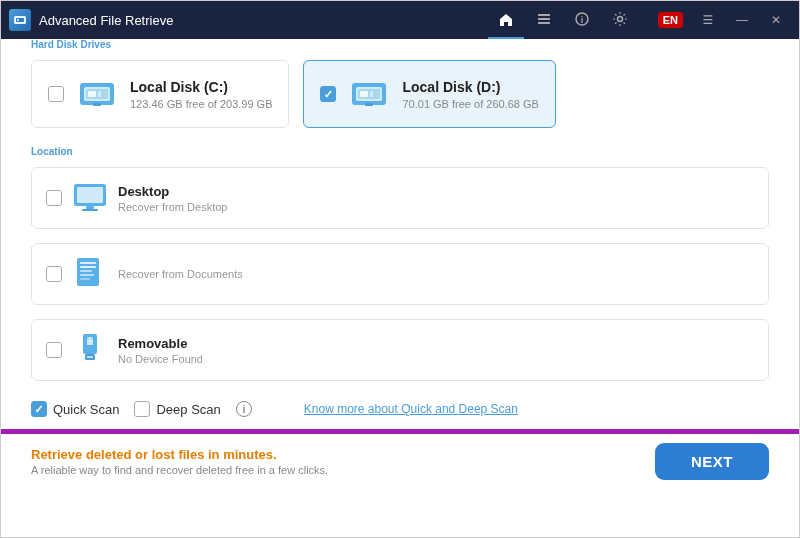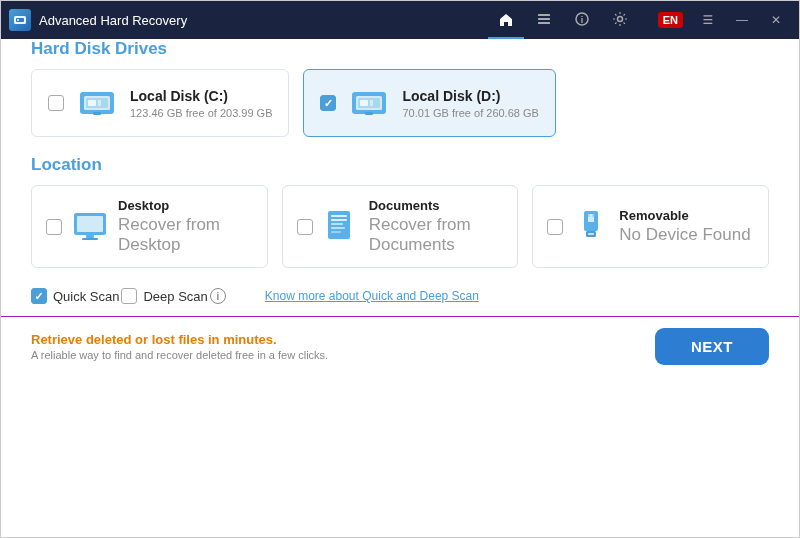--- a/index.html
+++ b/index.html
@@ -95,21 +95,21 @@
       color: #1a1a2e;
       margin-bottom: 6px;
     }
     .header-subtitle {
       font-size: 13px;
       color: #555;
     }
 
     
     .section-label {
-      font-size: 17px;
+      font-size: 10px;
       font-weight: 600;
       color: #4a9eda;
       margin-bottom: 10px;
     }
 
     
     .hdd-section { margin-bottom: 18px; }
     .hdd-cards {
       display: flex;
       gap: 14px;
@@ -164,20 +164,21 @@
     .drive-space {
       font-size: 11px;
       color: #888;
     }
 
     
     .location-section { margin-bottom: 16px; }
     .location-cards {
       display: flex;
       gap: 14px;
+      flex-direction: column;
     }
     .location-card {
       display: flex;
       align-items: center;
       border: 1px solid #dde3ea;
       border-radius: 6px;
       padding: 12px 14px;
       flex: 1;
       background: #fff;
       cursor: pointer;
@@ -197,29 +198,29 @@
       flex-shrink: 0;
     }
     .location-info {}
     .location-name {
       font-size: 13px;
       font-weight: 600;
       color: #222;
       margin-bottom: 2px;
     }
     .location-desc {
-      font-size: 17px;
+      font-size: 11px;
       color: #999;
     }
 
     
     .scan-options {
       display: flex;
       align-items: center;
-      gap: 2px;
+      gap: 15px;
       margin-bottom: 8px;
       padding: 4px 0;
     }
     .scan-option {
       display: flex;
       align-items: center;
       gap: 6px;
       cursor: pointer;
     }
     .scan-checkbox {
@@ -258,21 +259,21 @@
       font-size: 12px;
       color: #4a9eda;
       text-decoration: underline;
       cursor: pointer;
       padding-left: 37px;
     }
 
     
     .footer {
       background: #fff;
-      border-top: 1px solid #a21caf;
+      border-top: 5px solid #a21caf;
       height: 60px;
       display: flex;
       align-items: center;
       justify-content: space-between;
       padding: 0 30px;
       margin: 0 -30px;
     }
     .footer-message {}
     .footer-message-primary {
       font-size: 13px;
@@ -300,21 +301,21 @@
 <body>
 
 <div class="titlebar">
   <div class="titlebar-logo">
     <svg viewBox="0 0 14 14" fill="none" xmlns="http://www.w3.org/2000/svg">
       <rect x="1" y="3" width="12" height="8" rx="1.5" fill="#fff" opacity="0.9"></rect>
       <rect x="3" y="5" width="8" height="4" rx="0.8" fill="#2d7dd2"></rect>
       <circle cx="5" cy="7" r="1" fill="#fff"></circle>
     </svg>
   </div>
-  <span class="titlebar-appname">Advanced Hard Recovery</span>
+  <span class="titlebar-appname">Advanced File Retrieve</span>
 
   <div class="titlebar-nav">
     <div class="titlebar-nav-btn active" title="Home">
       <svg width="16" height="16" viewBox="0 0 16 16" fill="none">
         <path d="M2 8L8 3l6 5v7H10v-4H6v4H2V8z" fill="#fff"></path>
       </svg>
     </div>
     <div class="titlebar-nav-btn" title="List">
       <svg width="16" height="16" viewBox="0 0 16 16" fill="none">
         <rect x="2" y="3" width="12" height="2" rx="0.5" fill="#aaa"></rect>
@@ -417,21 +418,20 @@
             <rect x="5" y="2" width="22" height="28" rx="2" fill="#5ab0e8"></rect>
             <rect x="8" y="6" width="16" height="2" rx="0.8" fill="#fff" opacity="0.8"></rect>
             <rect x="8" y="10" width="16" height="2" rx="0.8" fill="#fff" opacity="0.8"></rect>
             <rect x="8" y="14" width="12" height="2" rx="0.8" fill="#fff" opacity="0.6"></rect>
             <rect x="8" y="18" width="14" height="2" rx="0.8" fill="#fff" opacity="0.6"></rect>
             <rect x="8" y="22" width="10" height="2" rx="0.8" fill="#fff" opacity="0.4"></rect>
             <text x="5" y="36" font-size="8" fill="#fff" font-weight="bold">DOC</text>
           </svg>
         </div>
         <div class="location-info">
-          <div class="location-name">Documents</div>
           <div class="location-desc">Recover from Documents</div>
         </div>
       </div>
 
       <div class="location-card">
         <div class="location-card-checkbox"></div>
         <div class="location-icon">
           <svg viewBox="0 0 36 36" fill="none" xmlns="http://www.w3.org/2000/svg">
             <rect x="11" y="2" width="14" height="20" rx="2" fill="#5ab0e8"></rect>
             <rect x="15" y="5" width="6" height="8" rx="0.5" fill="#d0eaf8"></rect>

